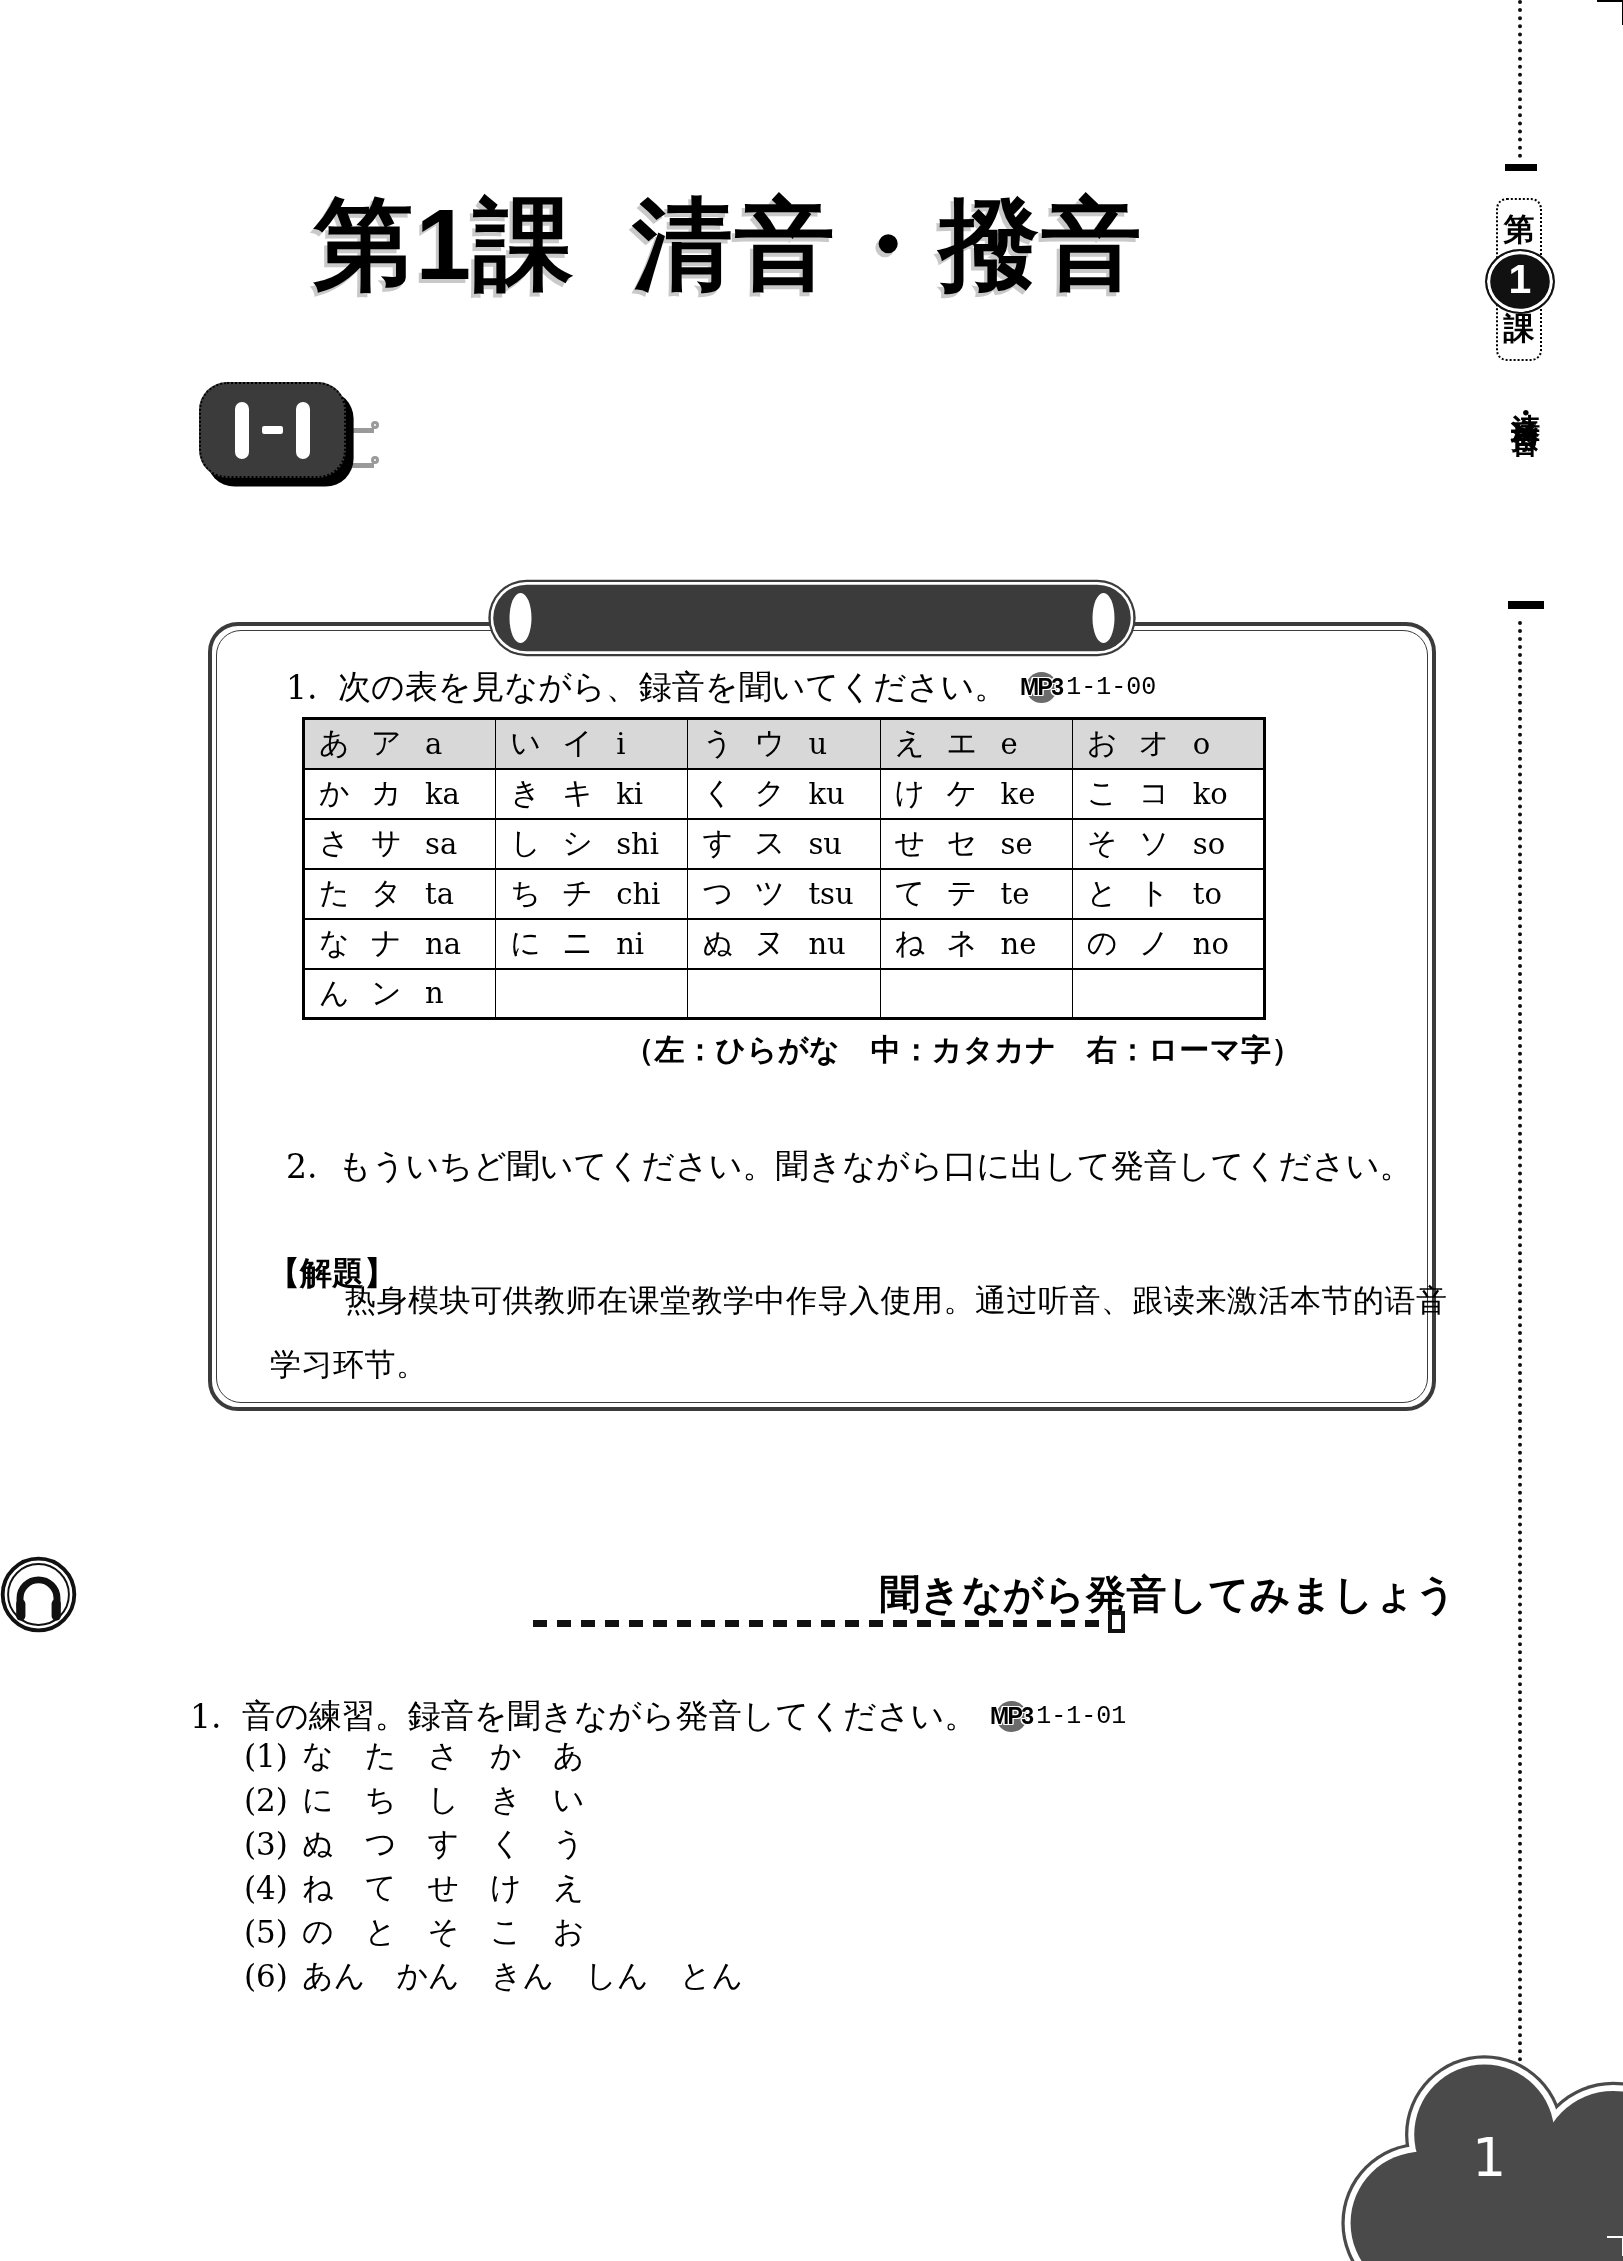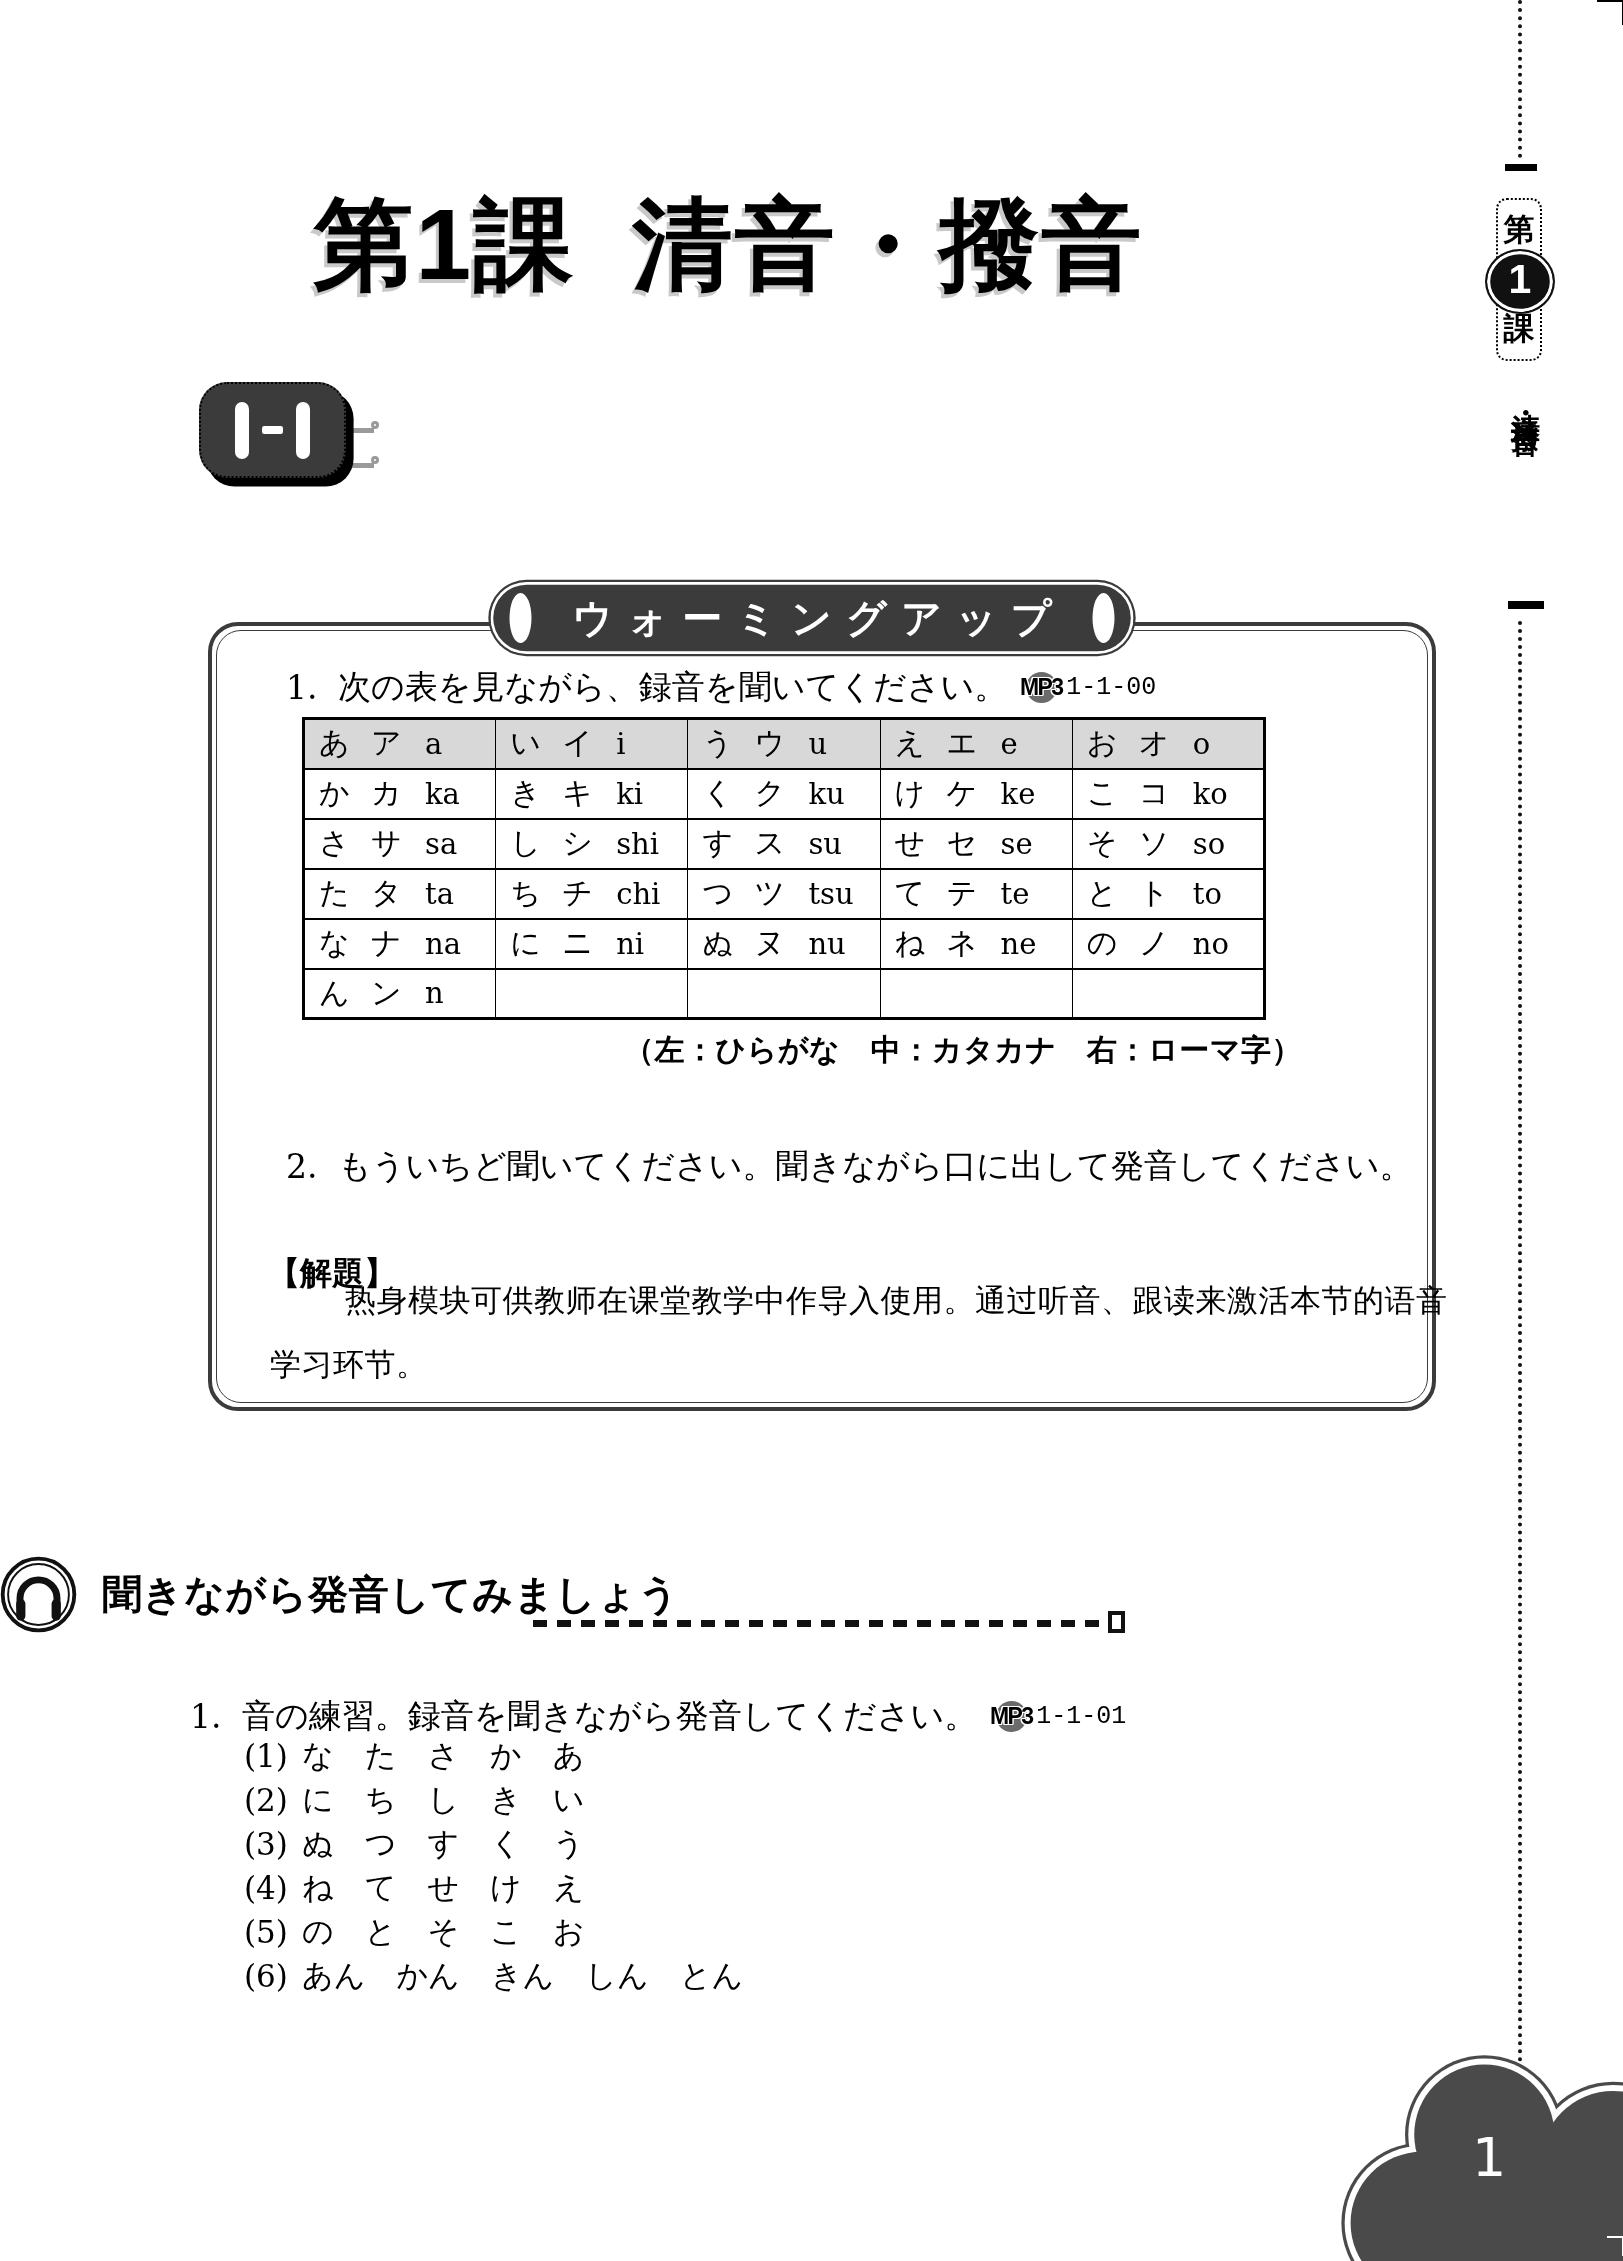--- a/index.html
+++ b/index.html
@@ -114,21 +114,21 @@
   }
 
   .kaidai-head{position:absolute;left:268px;top:1252px;font-size:32px;font-weight:700;}
   .zh-line{position:absolute;font-family:"DejaVu Serif","Liberation Serif",serif;font-size:31px;letter-spacing:0.5px;white-space:nowrap;}
   #zh1{left:345px;top:1280px;}
   #zh2{left:270px;top:1344px;}
 
   
   .listen-head{
     position:absolute;left:0;top:1554px;width:1457px;height:81px;
-    display:flex;justify-content:flex-start;align-items:center;gap:25px;
+    display:flex;justify-content:space-between;align-items:center;gap:25px;
   }
   .hp-icon{width:77px;height:77px;flex:none;}
   .listen-head .txt{font-size:40px;font-weight:900;white-space:nowrap;letter-spacing:0.5px;}
   .dash-line{
     position:absolute;left:533px;top:1620px;width:573px;height:6.5px;
     background:repeating-linear-gradient(90deg,#111 0 14px,transparent 14px 24px);
   }
   .dash-end-square{
     position:absolute;left:1108px;top:1611px;width:17.3px;height:21.6px;
     border:4.3px solid #111;background:#fff;
@@ -196,21 +196,20 @@
   <div class="connector-line" style="left:343px;top:428px;width:31px;"></div>
   <div class="connector-dot" style="left:371px;top:421px;"></div>
   <div class="connector-line" style="left:343px;top:463px;width:31px;"></div>
   <div class="connector-dot" style="left:371px;top:456px;"></div>
 
   <div class="warmup-box">
     <div class="inner-line"></div>
   </div>
   <div class="warmup-banner">
     <span class="cap left"></span>
-    <span class="txt">ウォーミングアップ</span>
     <span class="cap right"></span>
   </div>
 
   <div class="instr" id="instr1">
     <span class="num">1.</span>
     <span>次の表を見ながら、録音を聞いてください。</span>
     <span class="mp3">
       <span class="mp3-circle">
         <span class="mp3-text">MP3</span>
       </span>

